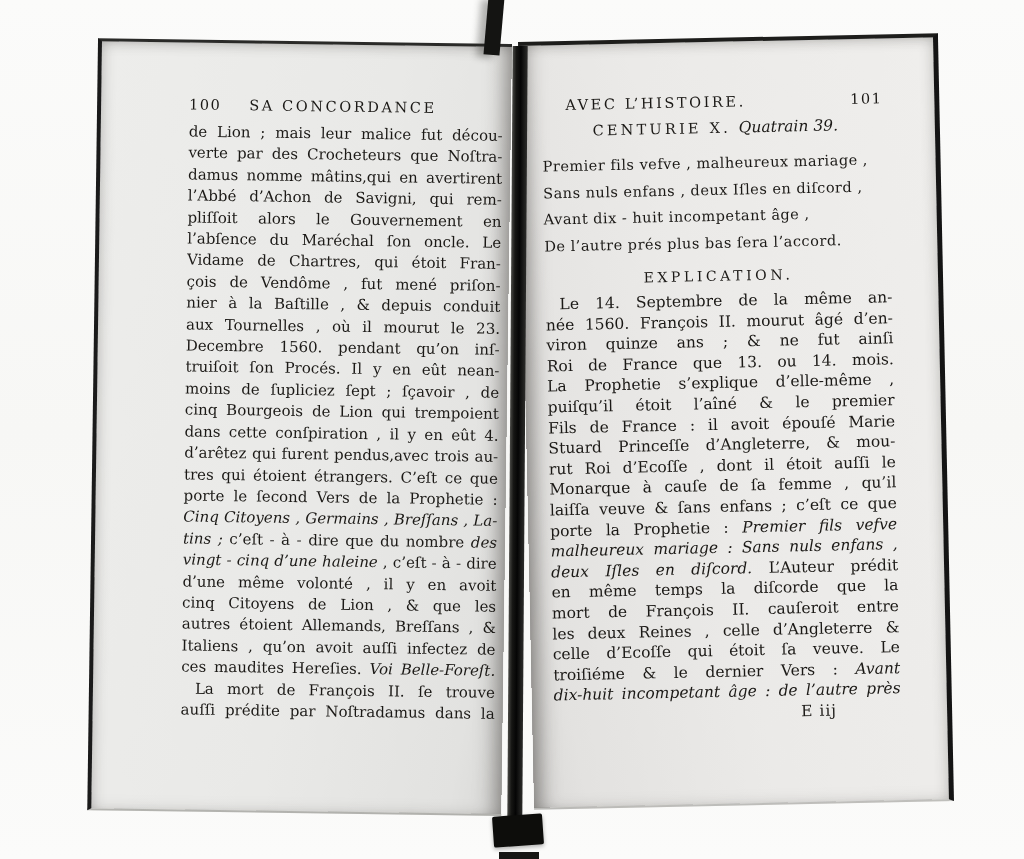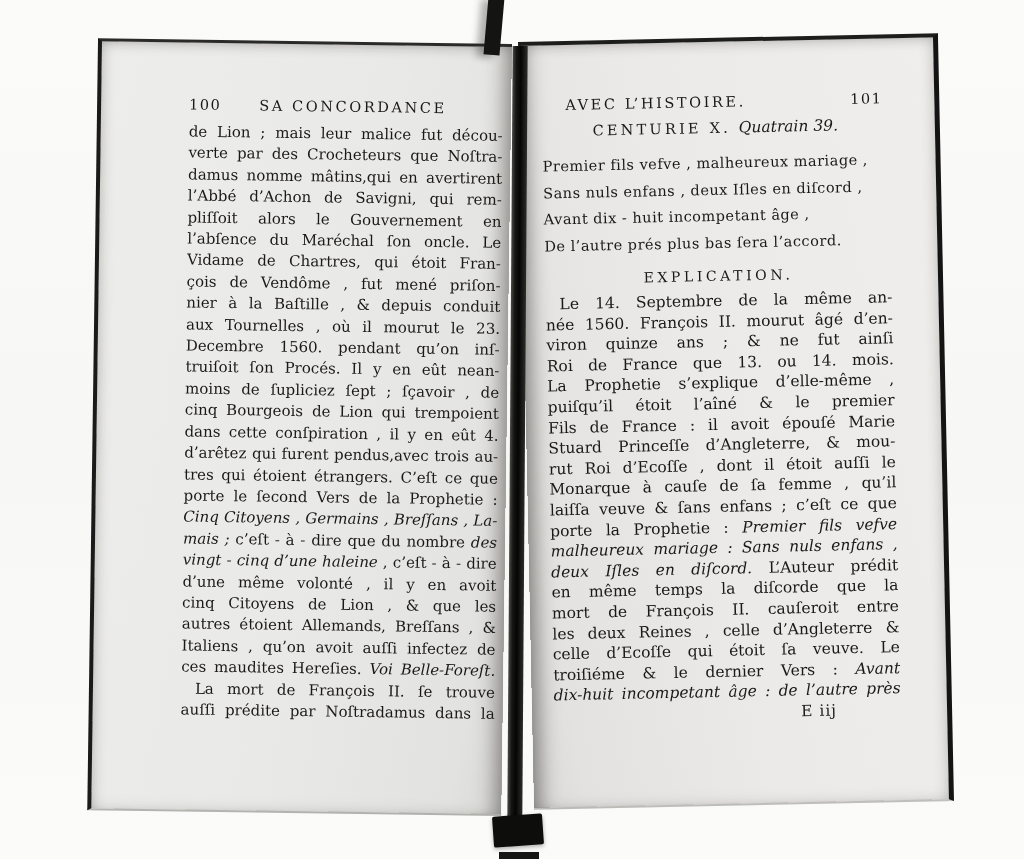--- a/index.html
+++ b/index.html
@@ -32,21 +32,21 @@
     transform:rotate(5deg);box-shadow:-7px 3px 7px rgba(40,40,38,.35);}
   .ribbon-bottom{position:absolute;left:493px;top:815px;width:50px;height:31px;background:#0d0d0b;z-index:6;
     transform:rotate(-4deg);border-radius:2px;box-shadow:0 2px 4px rgba(0,0,0,.3);}
   .ribbon-tip{position:absolute;left:499px;top:852px;width:40px;height:7px;background:#161614;z-index:6;}
 
   
   .pg-inner-left{padding:54px 8px 0 88px;}
   .pg-inner-right{padding:52px 46px 0 22px;}
   .header{display:flex;align-items:baseline;font-size:14.5px;letter-spacing:2.6px;white-space:nowrap;}
   .header .pagenum{letter-spacing:1.5px;}
-  .hl .pagenum{margin-right:38px;}
+  .hl .pagenum{margin-right:28px;}
   .hr{padding-left:24px;}
   .hr .pagenum{margin-left:auto;margin-right:6px;}
 
   .textcol{margin-top:9px;font-size:15px;line-height:21.4px;}
   .textcol-r{margin-top:7px;font-size:15.5px;line-height:20.6px;}
   .line{white-space:nowrap;}
   .line.j{white-space:normal;text-align:justify;text-align-last:justify;}
   .line.ind{text-indent:14px;}
   .it{font-style:italic;}
   .sp{letter-spacing:3px;font-size:14.5px;}
@@ -81,21 +81,21 @@
           <div class="line j"><span>aux Tournelles , où il mourut le 23.</span></div>
           <div class="line j"><span>Decembre 1560. pendant qu’on inſ-</span></div>
           <div class="line j"><span>truiſoit ſon Procés.  Il y en eût nean-</span></div>
           <div class="line j"><span>moins de ſupliciez ſept ; ſçavoir , de</span></div>
           <div class="line j"><span>cinq Bourgeois de Lion qui trempoient</span></div>
           <div class="line j"><span>dans cette conſpiration , il y en eût 4.</span></div>
           <div class="line j"><span>d’arêtez qui furent pendus,avec trois au-</span></div>
           <div class="line j"><span>tres qui étoient étrangers.  C’eſt ce que</span></div>
           <div class="line j"><span>porte le ſecond Vers de la Prophetie :</span></div>
           <div class="line j"><span class="it">Cinq Citoyens , Germains , Breſſans , La-</span></div>
-          <div class="line j"><span class="it">mais ;</span><span> c’eſt - à - dire que du nombre </span><span class="it">des</span></div>
+          <div class="line j"><span class="it">tins ;</span><span> c’eſt - à - dire que du nombre </span><span class="it">des</span></div>
           <div class="line j"><span class="it">vingt - cinq d’une haleine</span><span> , c’eſt - à - dire</span></div>
           <div class="line j"><span>d’une même volonté , il y en avoit</span></div>
           <div class="line j"><span>cinq Citoyens de Lion , &amp; que les</span></div>
           <div class="line j"><span>autres étoient Allemands, Breſſans , &amp;</span></div>
           <div class="line j"><span>Italiens , qu’on avoit auſſi infectez de</span></div>
           <div class="line j"><span>ces maudites Hereſies. </span><span class="it">Voi Belle-Foreſt.</span></div>
           <div class="line j ind"><span>La mort de François II. ſe trouve</span></div>
           <div class="line j"><span>auſſi prédite par Noſtradamus dans la</span></div>
         </div>
     </div>

